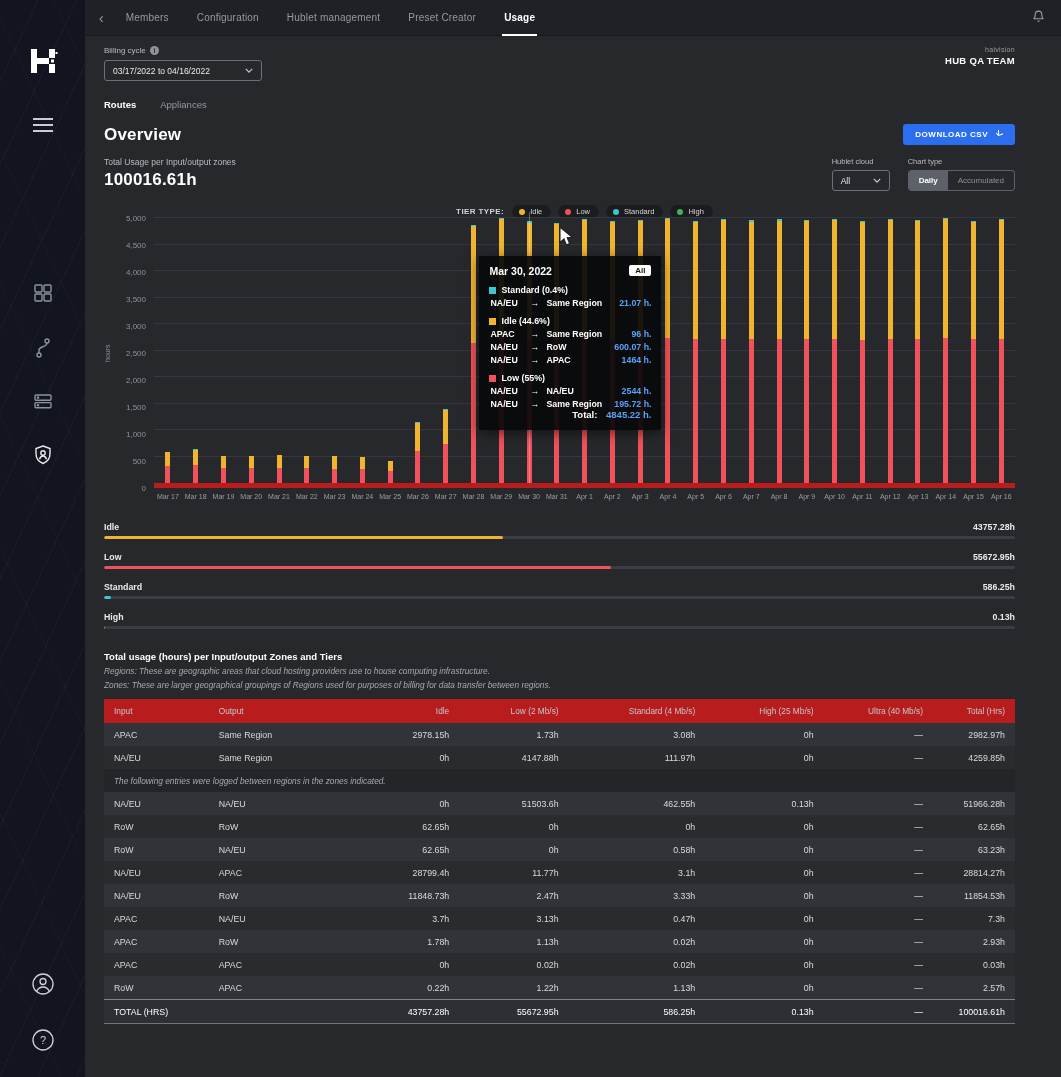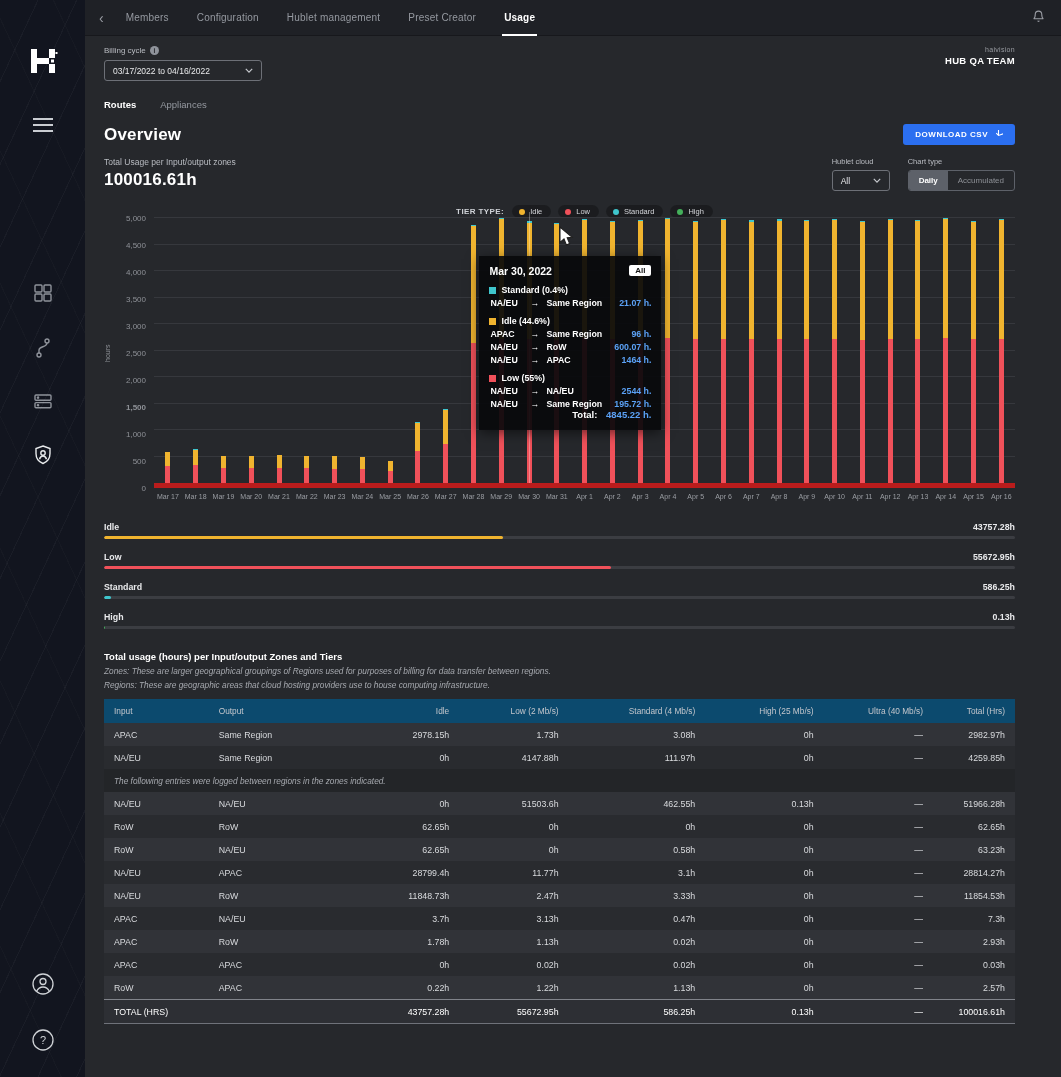--- a/index.html
+++ b/index.html
@@ -131,21 +131,21 @@
   .ts-row { margin-bottom:13px; }
   .ts-head { display:flex; justify-content:space-between; font-size:8.8px; font-weight:bold; color:#e8e9eb; margin-bottom:4px; }
   .ts-track { height:3px; background:#3b3d42; border-radius:2px; overflow:hidden; }
   .ts-fill { height:100%; border-radius:2px; }
 
   
   .table-section { margin-top:22px; }
   .table-title { font-size:9.5px; font-weight:bold; color:#fff; }
   .table-note { font-size:8.3px; font-style:italic; color:#a6a9af; margin-top:4px; }
   table { width:100%; border-collapse:collapse; margin-top:9px; table-layout:fixed; border-bottom:1px solid #6f727a; }
-  thead th { background:#0c4a6e; color:#c3c6cc; font-weight:normal; font-size:8.3px; text-align:right; padding:7px 10px; }
+  thead th { background:#b91c1c; color:#c3c6cc; font-weight:normal; font-size:8.3px; text-align:right; padding:7px 10px; }
   thead th.left { text-align:left; }
   tbody td { font-size:8.8px; color:#d9dbde; text-align:right; padding:6.5px 10px; overflow:hidden; white-space:nowrap; }
   tbody td.left { text-align:left; }
   tr.shade-a { background:#313338; }
   tr.shade-b { background:#292b2f; }
   tr.note-row { background:#232528; }
   tr.note-row td { font-style:italic; color:#a6a9af; font-size:8.3px; text-align:left; }
   tr.total-row { background:#2d2f34; border-top:1px solid #80838a; }
   tr.total-row td { color:#fff; }
 </style>
@@ -322,21 +322,21 @@
                 <span>High</span>
               </div>
             </div>
         </div>
         <div class="chart">
           <div class="ylabel">hours</div>
           <div class="y-axis">
               <div class="ytick" style="bottom: 0%;">0</div>
               <div class="ytick" style="bottom: 10%;">500</div>
               <div class="ytick" style="bottom: 20%;">1,000</div>
-              <div class="ytick" style="bottom: 30%; font-weight: bold;">1,500</div>
+              <div class="ytick" style="bottom: 30%;">1,500</div>
               <div class="ytick" style="bottom: 40%;">2,000</div>
               <div class="ytick" style="bottom: 50%;">2,500</div>
               <div class="ytick" style="bottom: 60%;">3,000</div>
               <div class="ytick" style="bottom: 70%;">3,500</div>
               <div class="ytick" style="bottom: 80%;">4,000</div>
               <div class="ytick" style="bottom: 90%;">4,500</div>
               <div class="ytick" style="bottom: 100%;">5,000</div>
             </div>
           <div class="plot">
             <div class="hover-line"></div>
@@ -709,22 +709,22 @@
               <span>0.13h</span>
             </div>
             <div class="ts-track">
               <div class="ts-fill" style="width: 0.12%; background: rgb(68, 176, 91);"></div>
             </div>
           </div>
         </div>
 
       <div class="table-section">
         <div class="table-title">Total usage (hours) per Input/output Zones and Tiers</div>
+        <div class="table-note">Regions: These are geographic areas that cloud hosting providers use to house computing infrastructure.</div>
         <div class="table-note">Zones: These are larger geographical groupings of Regions used for purposes of billing for data transfer between regions.</div>
-        <div class="table-note">Regions: These are geographic areas that cloud hosting providers use to house computing infrastructure.</div>
         <table>
           <colgroup>
             <col style="width:11.5%">
               <col style="width:16%">
               <col style="width:11.5%">
               <col style="width:12%">
             <col style="width:15%">
               <col style="width:13%">
               <col style="width:12%">
               <col style="width:9%">

